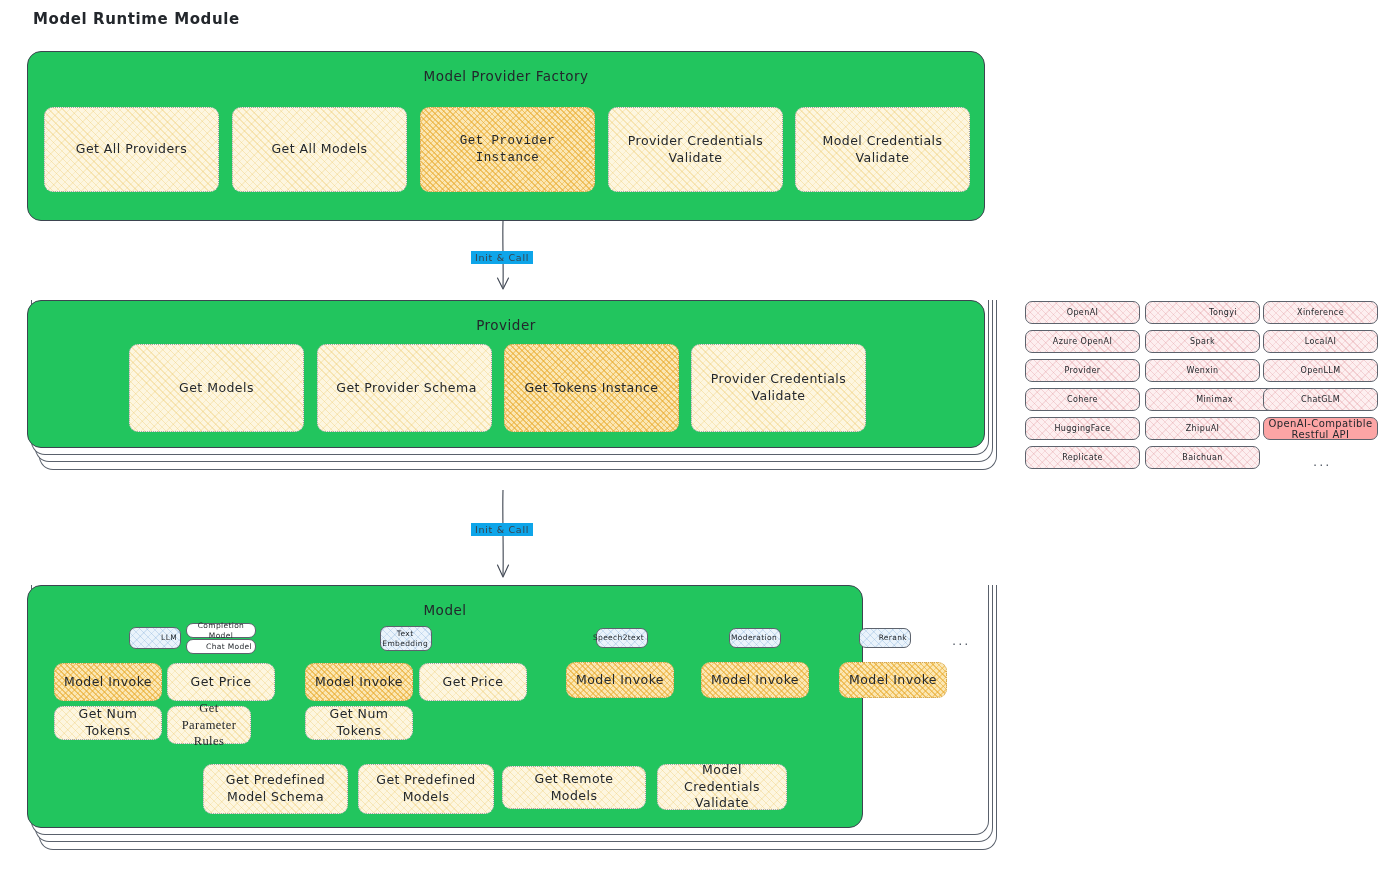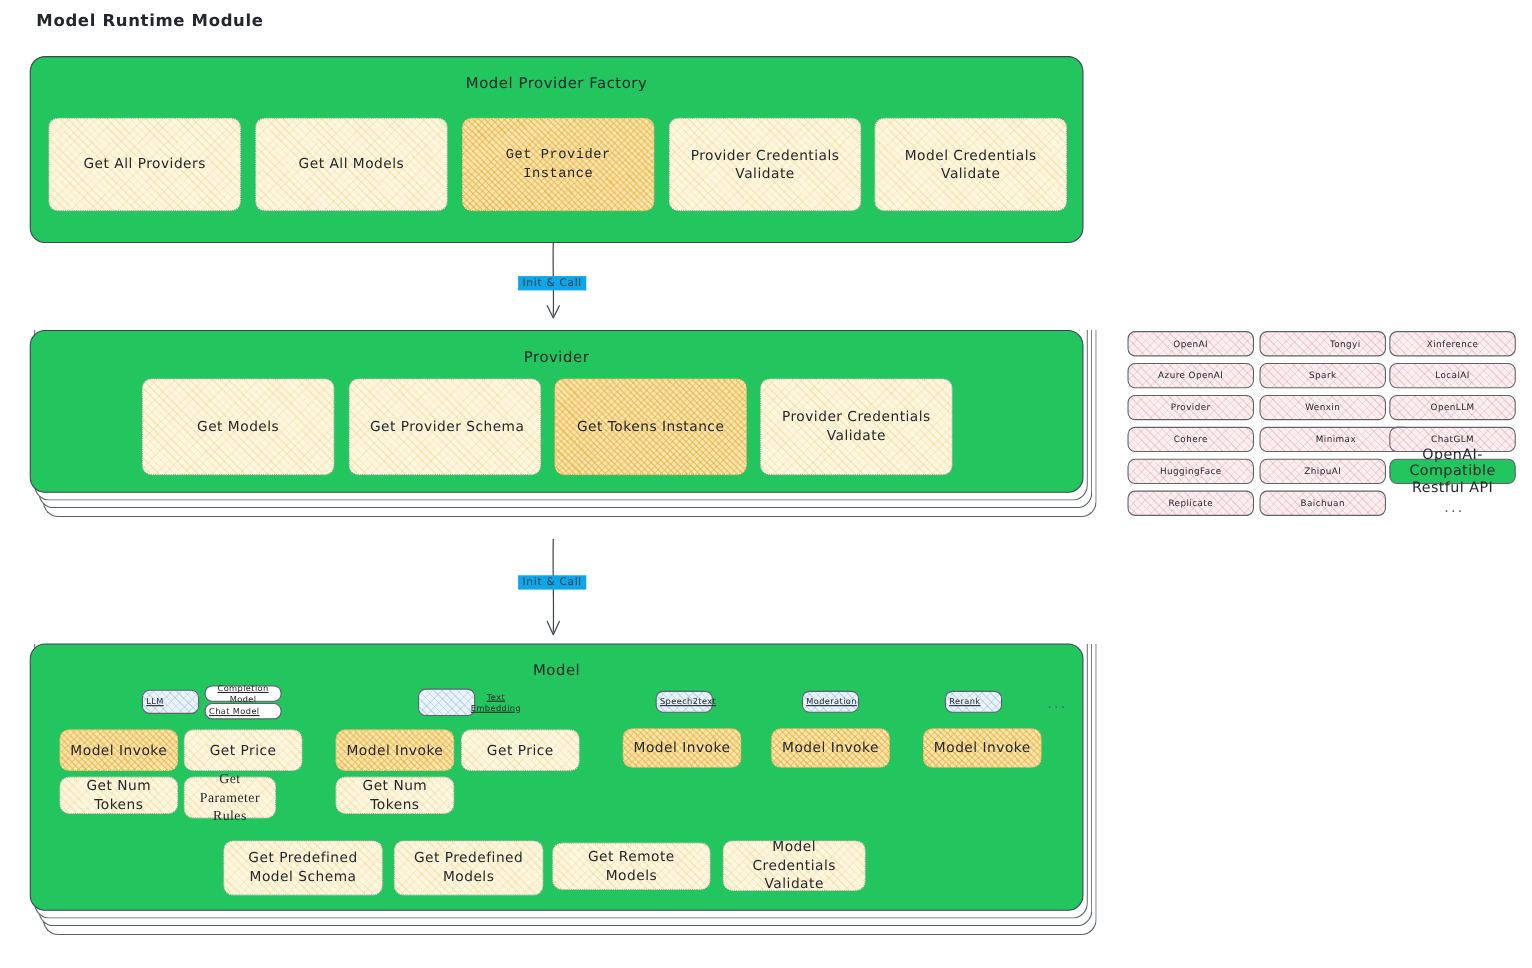--- a/index.html
+++ b/index.html
@@ -87,23 +87,23 @@
     display:flex;align-items:center;justify-content:center;
     font-size:8px;color:#24282d;letter-spacing:.4px;
     text-align:center;padding:0 4px;
   }
 
   
   .badge{
     position:absolute;box-sizing:border-box;
     border:1.1px solid #5d636d;
     border-radius:7px;
-    display:flex;align-items:center;justify-content:flex-start;
+    display:flex;align-items:center;justify-content:flex-end;
     font-size:7.5px;color:#24282d;letter-spacing:.35px;
-    text-align:center;line-height:1.25;padding:0 3px;text-decoration:underline;
+    text-align:center;line-height:1.25;padding:0 3px;
   }
   .badge-plain{background:#ffffff;}
 
   
   .conn{position:absolute;}
   .conn svg{display:block;}
   .conn-label{
     position:absolute;font-size:9.5px;color:#3a3f46;letter-spacing:.7px;
     background:#0ea5e9;padding:1px 4px;white-space:nowrap;
   }
@@ -208,37 +208,37 @@
 </div>
 <div class="chip fill-rose hand" style="left:1263px;top:330px;width:115px;height:23px;">
   <span>LocalAI</span>
 </div>
 <div class="chip fill-rose hand" style="left:1263px;top:359px;width:115px;height:23px;">
   <span>OpenLLM</span>
 </div>
 <div class="chip fill-rose hand" style="left:1263px;top:388px;width:115px;height:23px;">
   <span>ChatGLM</span>
 </div>
-<div class="chip hand" style="left:1263px;top:417px;width:115px;height:23px;background:#22c55e;font-size:13px;">
+<div class="chip hand" style="left:1263px;top:417px;width:115px;height:23px;background:#fca5a5;font-size:10px;">
   <span>OpenAI-Compatible Restful API</span>
 </div>
 <div class="ellipsis hand" style="left:1313px;top:455px;">...</div>
 
 <div class="conn" style="left:492px;top:490px;width:22px;height:94px;">
   <svg width="22" height="94" viewBox="0 0 22 94">
     <path d="M11 0 C10.3 26, 11.7 58, 11 85" stroke="#3d4450" stroke-width="1.1" fill="none"></path>
     <path d="M5.5 75 L11 87 L16.5 75" stroke="#3d4450" stroke-width="1.1" fill="none" stroke-linecap="round" stroke-linejoin="round"></path>
   </svg>
 </div>
 <div class="conn-label hand" style="left:471px;top:523px;">Init &amp; Call</div>
 
 <div class="stack" style="left:39px;top:585px;width:958px;height:265px;border-radius:0 0 14px 14px;"></div>
 <div class="stack" style="left:35px;top:585px;width:958px;height:257px;border-radius:0 0 14px 14px;"></div>
 <div class="stack" style="left:31px;top:585px;width:958px;height:250px;border-radius:0 0 14px 14px;"></div>
-<div class="panel" style="left:27px;top:585px;width:958px;height:243px;">
+<div class="panel" style="left:27px;top:585px;width:836px;height:243px;">
     <div class="panel-title hand">Model</div>
 </div>
 
 <div class="badge fill-blue hand" style="left:129px;top:627px;width:52px;height:22px;">
   <span>LLM</span>
 </div>
 <div class="badge badge-plain hand" style="left:186px;top:623px;width:70px;height:15px;">
   <span>Completion Model</span>
 </div>
 <div class="badge badge-plain hand" style="left:186px;top:639px;width:70px;height:15px;">

